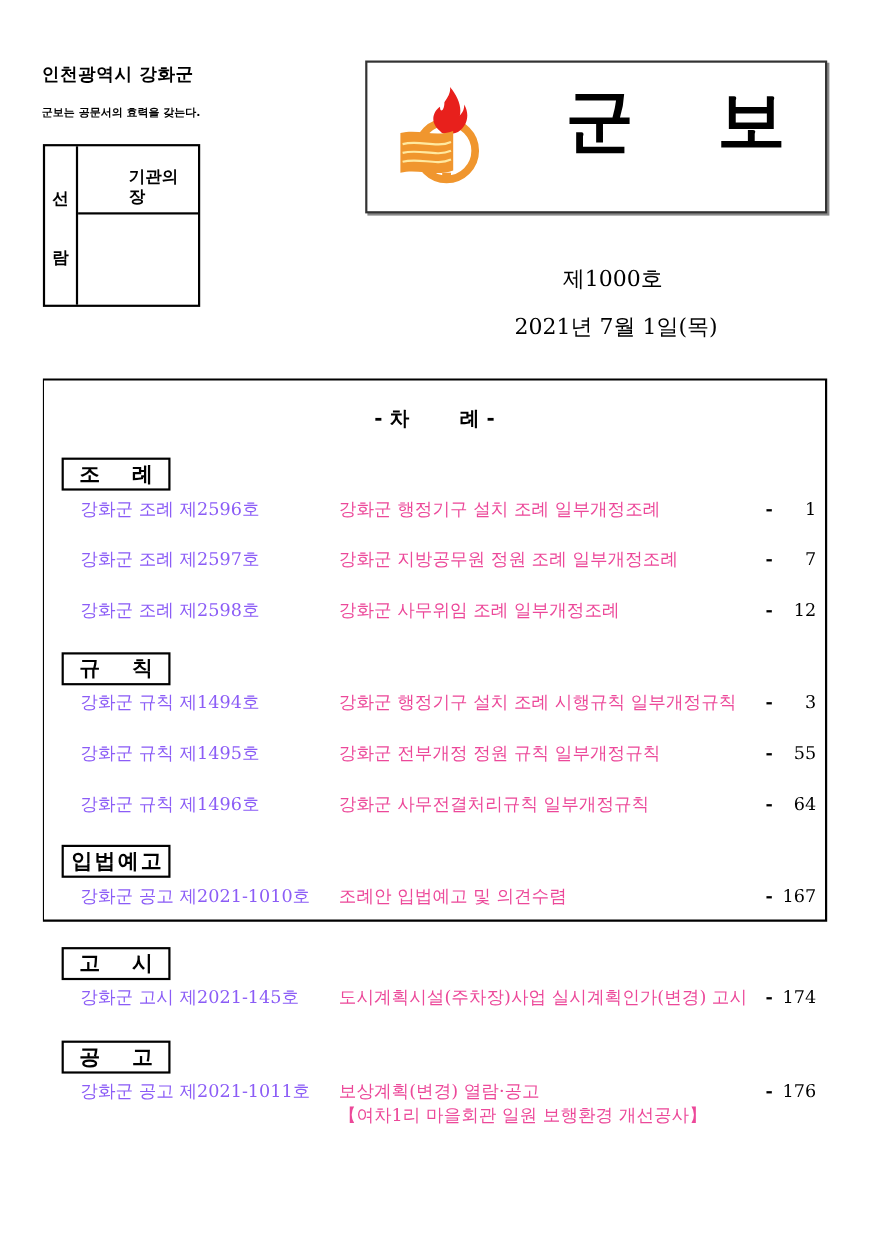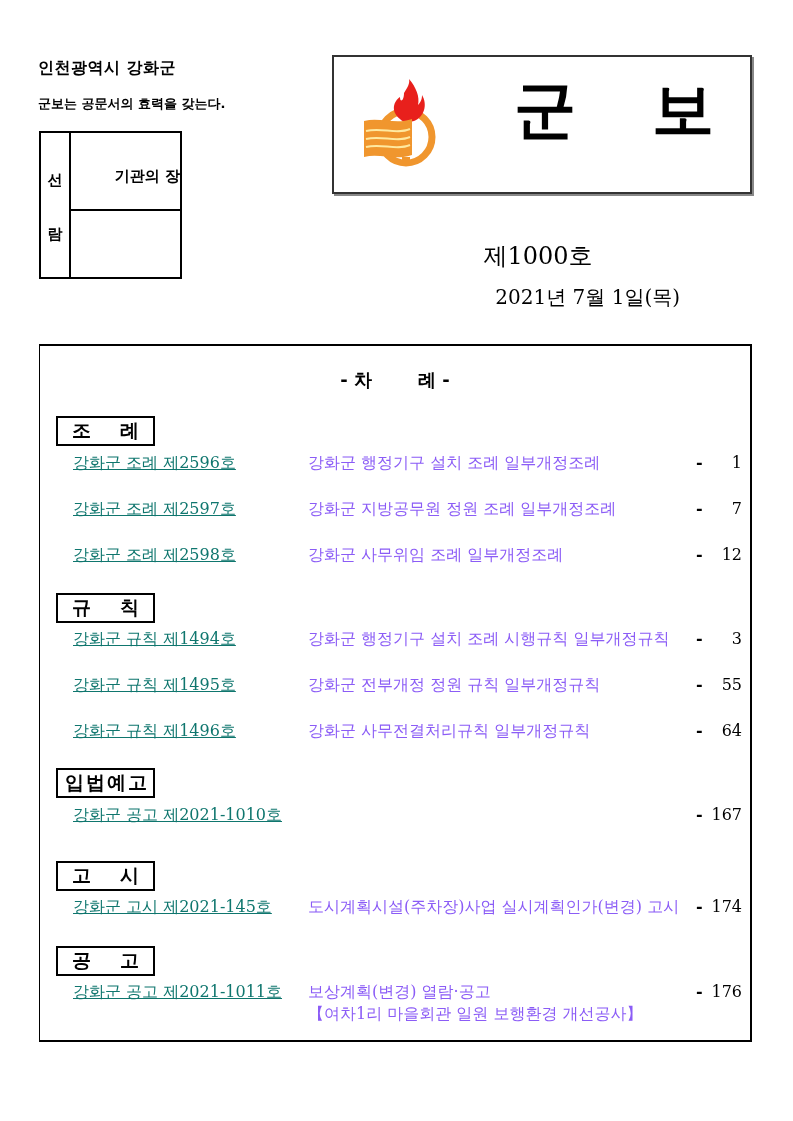--- a/index.html
+++ b/index.html
@@ -2,46 +2,46 @@
 <html><head>
 <meta charset="utf-8">
 <style>
   html, body { margin: 0; padding: 0; background: #ffffff; }
   body { width: 793px; height: 1121px; position: relative; overflow: hidden;
          font-family: "DejaVu Serif", "Liberation Serif", serif; color: #000; }
   .sans { font-family: "DejaVu Sans", "Liberation Sans", sans-serif; }
   .abs { position: absolute; }
 
   .org-title { left: 38px; top: 58px; font-size: 16px; font-weight: bold; letter-spacing: 0.5px; white-space: nowrap; }
-  .org-sub { left: 38px; top: 95px; font-size: 13px; font-weight: bold; white-space: nowrap; }
+  .org-sub { left: 38px; top: 95px; font-size: 10px; font-weight: bold; white-space: nowrap; }
 
   .approval { left: 39px; top: 131px; width: 143px; height: 148px; border: 2px solid #000; box-sizing: border-box; }
   .approval .side { position: absolute; left: 0; top: 0; width: 30px; height: 100%; border-right: 2px solid #000; box-sizing: border-box; }
   .approval .side span { position: absolute; left: 0; width: 28px; text-align: center; font-size: 15px; font-weight: bold; }
-  .approval .head { position: absolute; left: 30px; top: 16px; right: 0; height: 62px; border-bottom: 2px solid #000; box-sizing: border-box; text-align: right; font-size: 15px; font-weight: bold; padding-top: 18px; }
+  .approval .head { position: absolute; left: 30px; top: 0; right: 0; height: 62px; border-bottom: 2px solid #000; box-sizing: border-box; text-align: left; font-size: 15px; font-weight: bold; padding-top: 18px; padding-left: 46px; }
   .approval .sign { position: absolute; left: 30px; top: 62px; right: 0; bottom: 0; }
 
   .masthead { left: 332px; top: 55px; width: 420px; height: 139px; border: 2px solid #333; box-sizing: border-box; box-shadow: 2px 2px 0 #888; }
   .masthead .emblem { position: absolute; left: 26px; top: 22px; width: 82px; height: 90px; }
   .masthead .title-char { position: absolute; top: 22px; font-size: 62px; font-weight: bold; line-height: 1; }
 
-  .issue-no { left: 428px; top: 240px; width: 220px; text-align: center; font-size: 24px; white-space: nowrap; }
-  .issue-date { left: 440px; top: 284px; width: 240px; text-align: right; font-size: 20px; white-space: nowrap; }
+  .issue-no { left: 447px; top: 240px; width: 220px; text-align: center; font-size: 20px; white-space: nowrap; }
+  .issue-date { left: 440px; top: 284px; width: 240px; text-align: center; font-size: 20px; white-space: nowrap; }
 
-  .toc { left: 39px; top: 344px; width: 713px; height: 698px; border: 2px solid #000; border-left-width: 1px; box-sizing: border-box; }
+  .toc { left: 39px; top: 344px; width: 713px; height: 494px; border: 2px solid #000; border-left-width: 1px; box-sizing: border-box; }
   .toc-heading { position: absolute; left: 0; right: 0; top: 22px; text-align: center; font-size: 18px; font-weight: bold; }
   .toc-heading .gap { display: inline-block; width: 46px; }
 
   .section-tag { position: absolute; left: 16px; width: 99px; height: 30px; border: 2px solid #000; box-sizing: border-box;
                  font-size: 19px; font-weight: bold; display: flex; align-items: center; justify-content: space-between; padding: 0 14px; }
   .section-tag.compact { justify-content: flex-end; letter-spacing: 2px; padding: 0 4px; }
 
   .entry { position: absolute; left: 0; right: 0; font-size: 16px; line-height: 22px; white-space: nowrap; }
-  .entry .ref { position: absolute; left: 33px; color: #0f766e; text-decoration: underline; }
-  .entry .title { position: absolute; left: 268px; color: #8b5cf6; }
+  .entry .ref { position: absolute; left: 33px; color: #8b5cf6; }
+  .entry .title { position: absolute; left: 268px; color: #ec4899; }
   .entry .title .line2 { display: block; }
   .entry .dash { position: absolute; left: 656px; font-weight: bold; }
   .entry .page { position: absolute; right: 8px; text-align: right; }
 </style>
 </head>
 <body>
 
 <div class="abs org-title sans">인천광역시 강화군</div>
 <div class="abs org-sub sans">군보는 공문서의 효력을 갖는다.</div>
 
@@ -121,20 +121,21 @@
     <span class="dash">-</span>
     <span class="page">64</span>
   </div>
 
   <div class="section-tag compact sans" style="top:422px">
     <span>입법예고</span>
   </div>
   <div class="entry" style="top:458px">
     <span class="ref">강화군 공고 제2021-1010호</span>
     <span class="title">
+      <span class="line2">조례안 입법예고 및 의견수렴</span>
     </span>
     <span class="dash">-</span>
     <span class="page">167</span>
   </div>
 
   <div class="section-tag sans" style="top:515px">
     <span>고</span>
       <span>시</span>
   </div>
   <div class="entry" style="top:550px">

